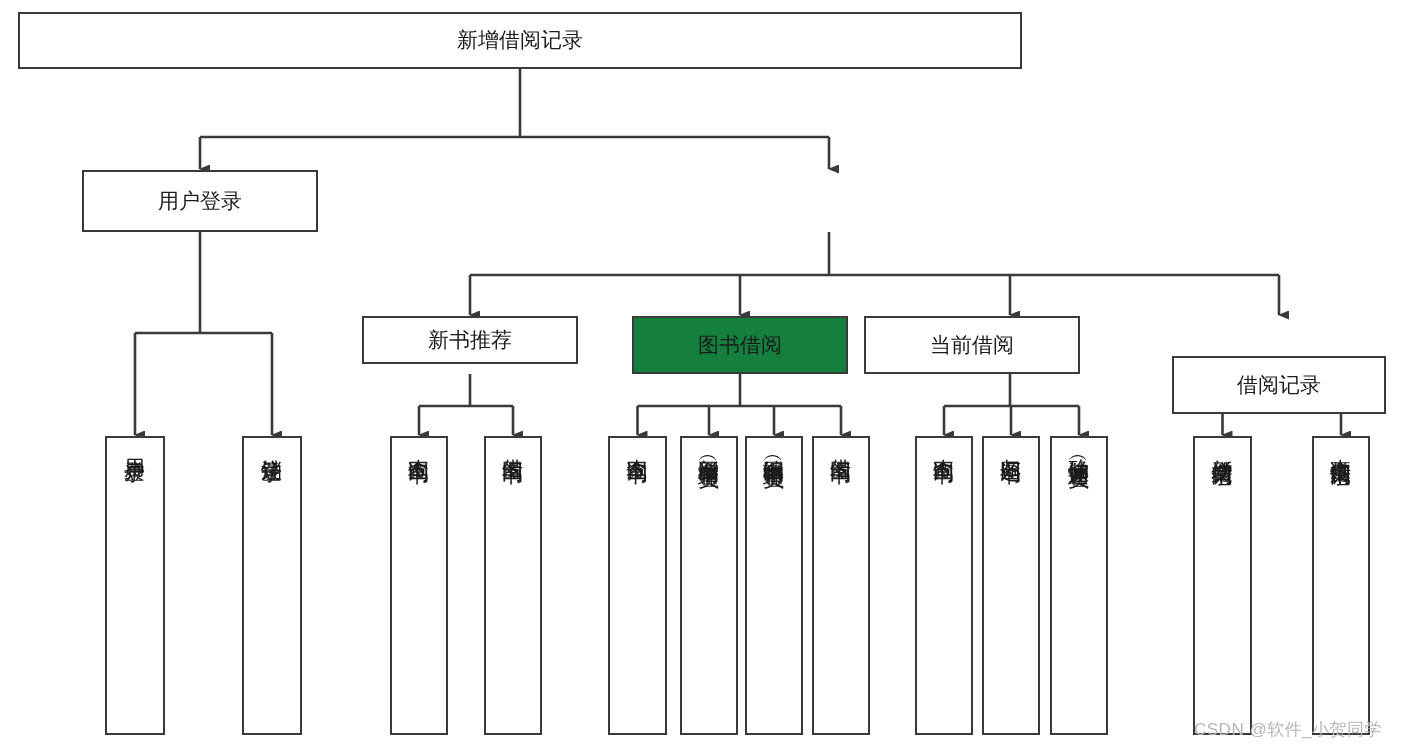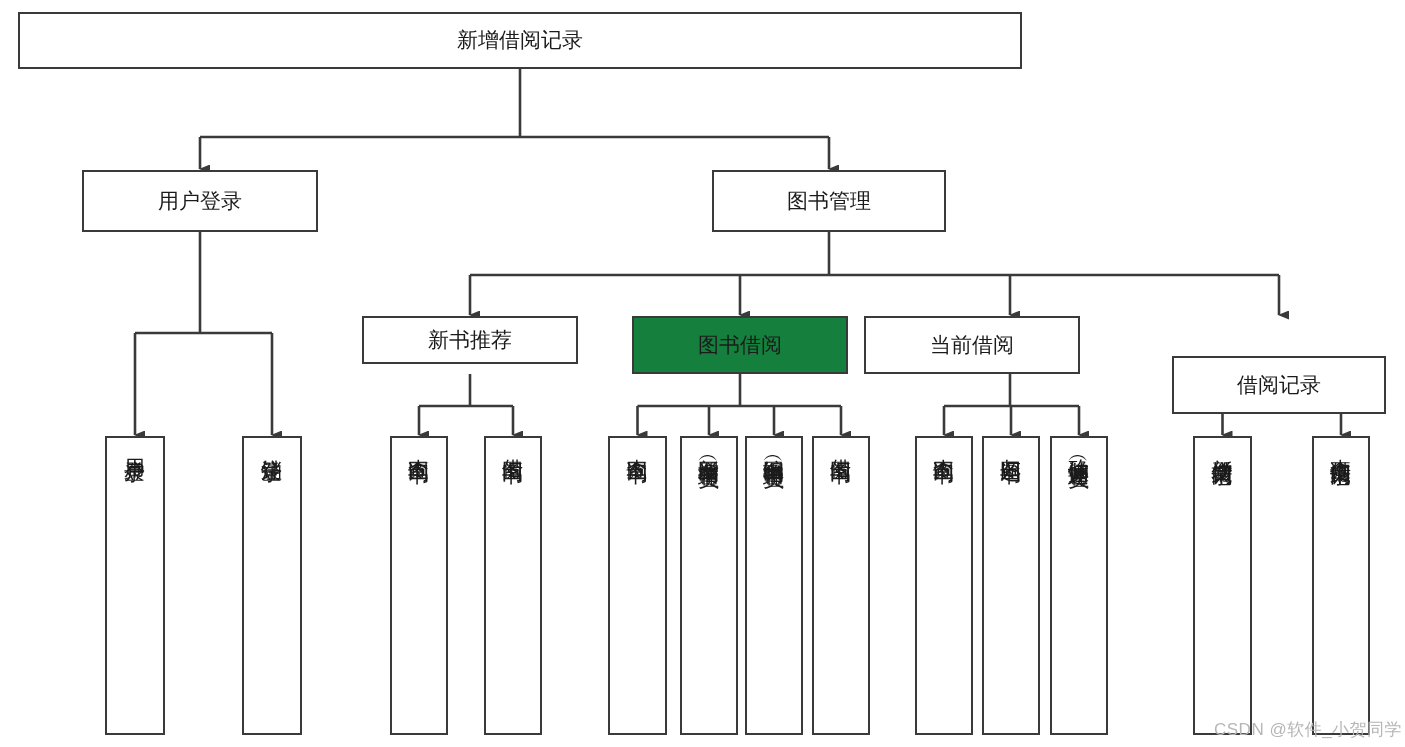--- a/index.html
+++ b/index.html
@@ -116,23 +116,20 @@
   </svg>
 
   <div class="node root horiz" style="left: 18px; top: 12px; width: 1004px; height: 57px; border-color: rgb(58, 58, 58); background: rgb(255, 255, 255);">
     <span class="node-label">新增借阅记录</span>
   </div>
 
   <div class="node horiz" style="left: 82px; top: 170px; width: 236px; height: 62px; border-color: rgb(58, 58, 58); background: rgb(255, 255, 255);">
     <span class="node-label">用户登录</span>
   </div>
 
-  <div class="node horiz" style="left: 712px; top: 170px; width: 234px; height: 62px; border-color: rgb(58, 58, 58); background: rgb(255, 255, 255);">
-    <span class="node-label">图书管理</span>
-  </div>
 
   <div class="node horiz" style="left: 362px; top: 316px; width: 216px; height: 48px; border-color: rgb(58, 58, 58); background: rgb(255, 255, 255);">
     <span class="node-label">新书推荐</span>
   </div>
 
   <div class="node horiz" style="left: 632px; top: 316px; width: 216px; height: 58px; border-color: rgb(58, 58, 58); background: #15803d;">
     <span class="node-label">图书借阅</span>
   </div>
 
   <div class="node horiz" style="left: 864px; top: 316px; width: 216px; height: 58px; border-color: rgb(58, 58, 58); background: rgb(255, 255, 255);">
@@ -188,14 +185,14 @@
   </div>
 
   <div class="node vert" style="left: 1193px; top: 436px; width: 59px; height: 299px; border-color: rgb(58, 58, 58); background: rgb(255, 255, 255);">
     <span class="node-label">新增借阅记录</span>
   </div>
 
   <div class="node vert" style="left: 1312px; top: 436px; width: 58px; height: 299px; border-color: rgb(58, 58, 58); background: rgb(255, 255, 255);">
     <span class="node-label">查询借阅记录</span>
   </div>
 
-  <div class="watermark" style="left: 1194px; top: 718px; color: rgb(182, 182, 182); margin-left: 20px;">CSDN @软件_小贺同学</div>
+  <div class="watermark" style="left: 1194px; top: 718px; color: rgb(182, 182, 182);">CSDN @软件_小贺同学</div>
 </div>
 
 </body></html>

